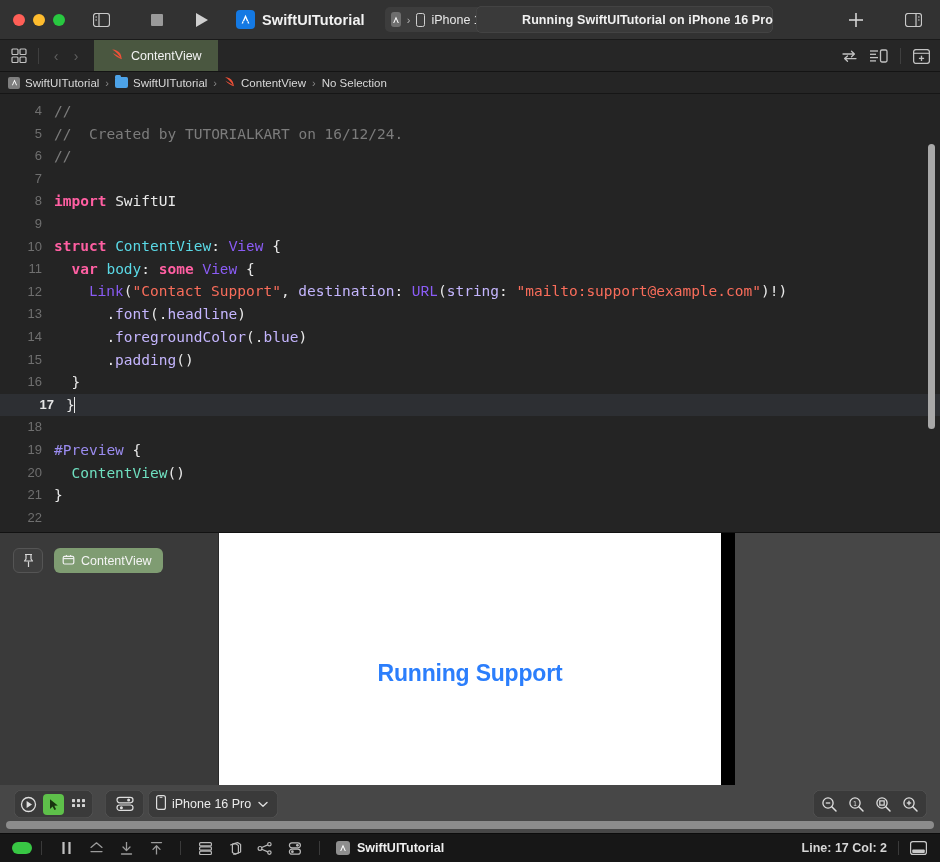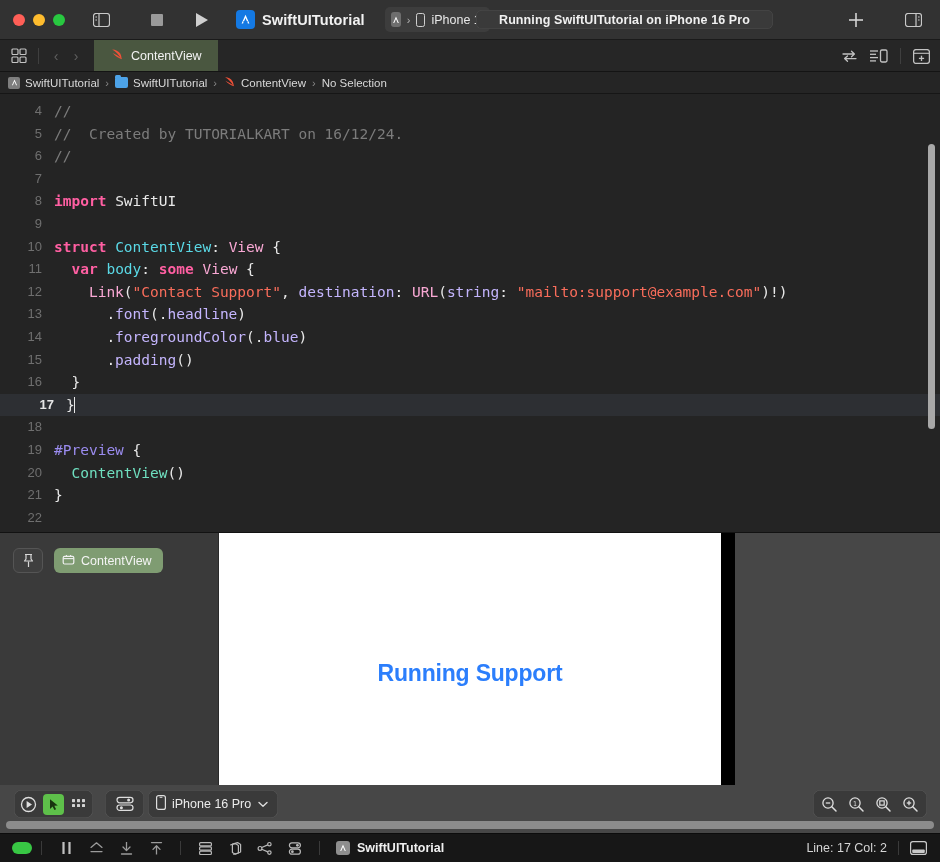--- a/index.html
+++ b/index.html
@@ -42,23 +42,23 @@
     max-width: 105px; overflow: hidden;
   }
   .dest-appicon {
     width: 15px; height: 15px; border-radius: 3px; background: #6e6e6e;
     display: flex; align-items: center; justify-content: center;
   }
   .dest-chev { color: #b4b4b4; font-size: 11px; }
   .dest-label { color: #e8e8e8; font-size: 12.5px; white-space: nowrap; }
 
   .status-pill {
-    position: absolute; left: 476px; width: 297px; height: 19px;
+    position: absolute; left: 476px; width: 297px; height: 27px;
     background: #3a3a3a; border-radius: 6px;
-    display: flex; align-items: center; justify-content: center;
+    display: flex; align-items: center; justify-content: flex-end;
     box-shadow: inset 0 0 0 .5px #4d4d4d;
   }
   .status-text { color: #f0f0f0; font-size: 12.5px; font-weight: bold; letter-spacing: .1px; }
 
   .plus-btn { position: absolute; right: 75px; }
   .insp-btn { position: absolute; right: 18px; }
 
   
   .tabbar {
     height: 32px; flex: 0 0 32px; background: #262626;
@@ -103,21 +103,21 @@
   .cline.active { background: #2d2f33; }
   .gutter {
     width: 54px; flex: 0 0 54px; text-align: right; padding-right: 12px;
     color: #6f6f6f; font-size: 13px; font-family: "Liberation Sans", sans-serif;
   }
   .cline.active .gutter { color: #e6e6e6; font-weight: bold; margin-left: 12px; }
   .ctext { flex: 1; color: #e8e8e8; }
 
   
   .kw   { color: #ff5fa2; font-weight: bold; }   
-  .type { color: #f9a8d4; }   
+  .type { color: #8b5cf6; font-family: Liberation Mono, monospace; }   
   .decl { color: #5ad9e6; }   
   .str  { color: #fa6d5b; }   
   .cmt  { color: #7c7c7c; }   
   .plain{ color: #e8e8e8; }
   .arg  { color: #c4b5fd; text-align: center; }   
   .macro{ color: #9b8cf0; margin-top: 29px; }
   .mint { color: #6fe0c0; }
 
   .caret {
     display: inline-block; width: 1.5px; height: 16px; background: #e8e8e8;
@@ -196,21 +196,21 @@
     border-top: 1px solid #0c0c0c;
   }
   .sb-green { width: 20px; height: 12px; border-radius: 6px; background: #38c744; }
   .sb-sep { width: 1px; height: 14px; background: #3a3a3a; margin: 0 9px; }
   .sb-btn { width: 30px; display: flex; align-items: center; justify-content: center; color: #b9b9b9; }
   .sb-proj { display: flex; align-items: center; gap: 7px; margin-left: 7px; }
   .sb-proj-icon { width: 14px; height: 14px; border-radius: 3px; background: #8e8e8e;
     display: flex; align-items: center; justify-content: center; }
   .sb-proj-name { color: #f0f0f0; font-size: 12.5px; font-weight: bold; }
   .sb-right { position: absolute; right: 13px; display: flex; align-items: center; gap: 11px; }
-  .sb-pos { color: #d6d6d6; font-size: 12.5px; font-weight: normal; }
+  .sb-pos { color: #d6d6d6; font-size: 12.5px; font-weight: bold; }
 </style>
 </head>
 <body>
 
 <div class="app">
 
   <div class="titlebar">
     <div class="traffic">
       <div class="tl red"></div>
       <div class="tl yellow"></div>

